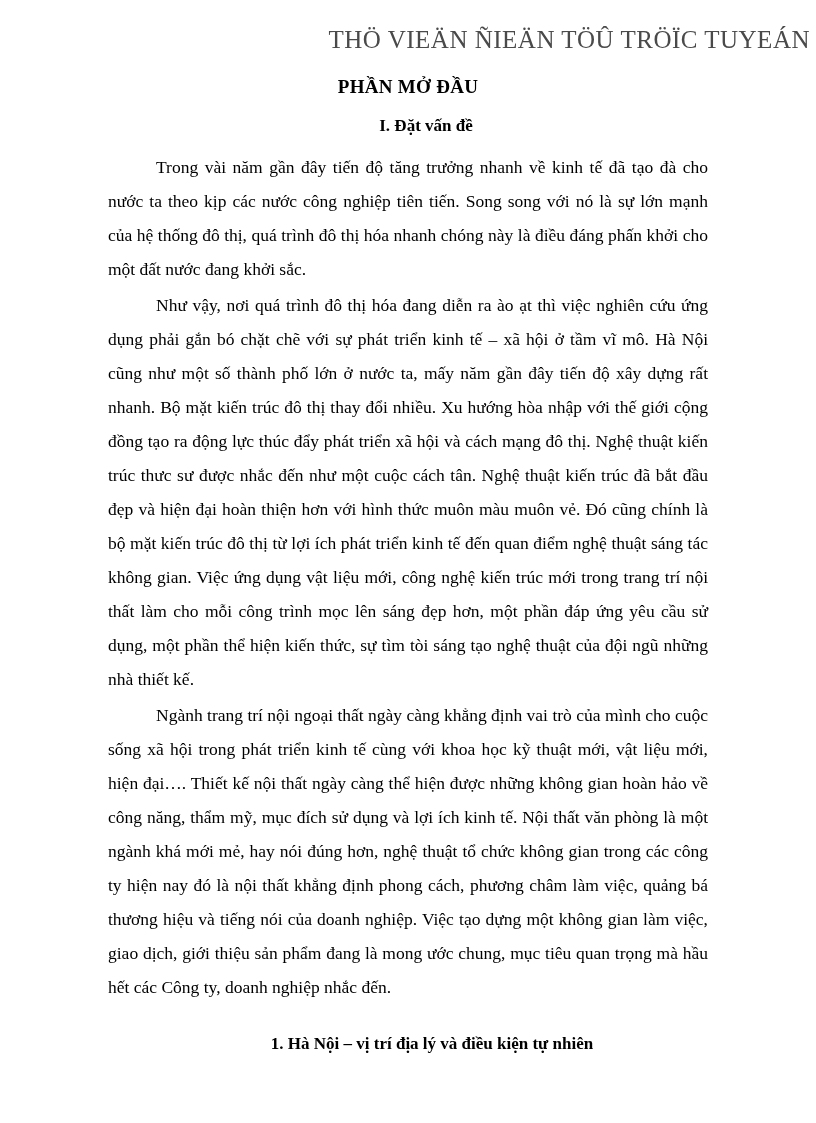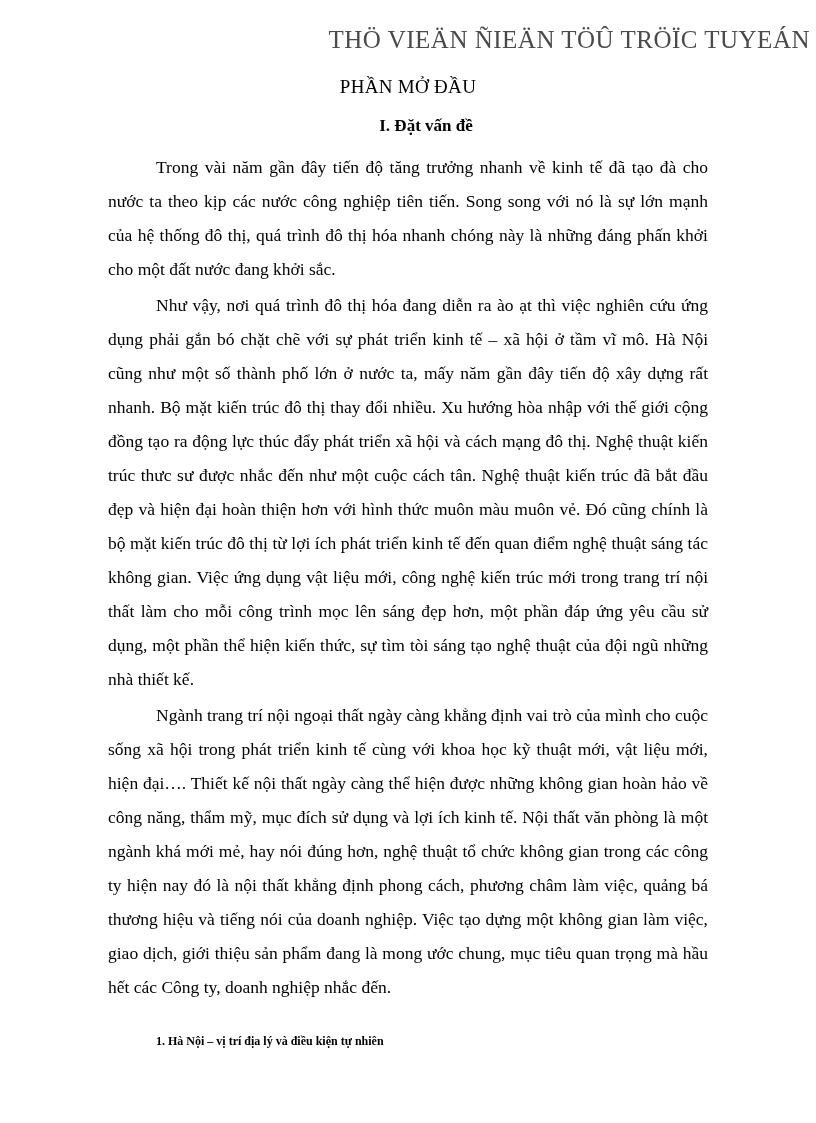--- a/index.html
+++ b/index.html
@@ -33,21 +33,21 @@
     white-space: nowrap;
   }
   .content {
     position: absolute;
     top: 76px;
     left: 108px;
     width: 600px;
   }
   .doc-title {
     text-align: center;
-    font-weight: normal;
+    font-weight: bold;
     font-size: 19px;
     letter-spacing: 0.3px;
     margin: 0 0 18px 0;
   }
   .heading-1 {
     font-weight: bold;
     font-size: 17px;
     margin: 0 0 14px 0;
     padding-left: 36px;
     text-align: center;
@@ -55,39 +55,40 @@
   p.body-text {
     margin: 0 0 2px 0;
     text-align: justify;
     text-justify: inter-word;
     font-size: 17.5px;
     line-height: 34px;
     text-indent: 48px;
   }
   .heading-sub {
     font-weight: bold;
-    font-size: 12px;
+    font-size: 17px;
     margin: 30px 0 0 0;
     padding-left: 48px;
+    text-align: center;
   }
 </style>
 </head>
 <body>
 
 <div class="page">
 
   <div class="watermark">THÖ VIEÄN ÑIEÄN TÖÛ TRÖÏC TUYEÁN</div>
 
   <div class="content">
 
     <h1 class="doc-title">PHẦN MỞ ĐẦU</h1>
 
     <h2 class="heading-1">I. Đặt vấn đề</h2>
 
-    <p class="body-text">Trong vài năm gần đây tiến độ tăng trưởng nhanh về kinh tế đã tạo đà cho nước ta theo kịp các nước công nghiệp tiên tiến. Song song với nó là sự lớn mạnh của hệ thống đô thị, quá trình đô thị hóa nhanh chóng này là những đáng phấn khởi cho một đất nước đang khởi sắc.</p>
+    <p class="body-text">Trong vài năm gần đây tiến độ tăng trưởng nhanh về kinh tế đã tạo đà cho nước ta theo kịp các nước công nghiệp tiên tiến. Song song với nó là sự lớn mạnh của hệ thống đô thị, quá trình đô thị hóa nhanh chóng này là điều đáng phấn khởi cho một đất nước đang khởi sắc.</p>
 
     <p class="body-text">Như vậy, nơi quá trình đô thị hóa đang diễn ra ào ạt thì việc nghiên cứu ứng dụng phải gắn bó chặt chẽ với sự phát triển kinh tế – xã hội ở tầm vĩ mô. Hà Nội cũng như một số thành phố lớn ở nước ta, mấy năm gần đây  tiến độ xây dựng rất nhanh. Bộ mặt kiến trúc đô thị thay đổi nhiều. Xu hướng hòa nhập với thế giới cộng đồng tạo ra động lực  thúc đẩy phát triển xã hội và cách mạng đô thị. Nghệ thuật kiến trúc thưc sư được  nhắc đến như một cuộc cách tân. Nghệ thuật kiến trúc đã bắt đầu đẹp và hiện đại hoàn thiện hơn với hình thức muôn màu muôn vẻ. Đó cũng chính là bộ mặt kiến trúc đô thị từ lợi ích phát triển kinh tế đến quan điểm nghệ thuật sáng tác không gian. Việc ứng dụng vật liệu mới, công nghệ kiến trúc mới trong trang trí nội thất làm cho mỗi công trình mọc lên sáng đẹp hơn, một phần đáp ứng yêu cầu sử dụng, một phần thể hiện kiến thức, sự tìm tòi sáng tạo nghệ thuật của đội ngũ những nhà thiết kế.</p>
 
     <p class="body-text">Ngành trang trí nội ngoại thất ngày càng khẳng định vai trò của mình cho cuộc sống xã hội trong phát triển kinh tế cùng với  khoa học kỹ thuật mới, vật liệu mới, hiện đại…. Thiết kế nội thất ngày càng thể hiện được những không gian hoàn hảo về công năng, thẩm mỹ, mục đích sử dụng và lợi ích kinh tế. Nội thất văn phòng là một ngành khá mới mẻ, hay nói đúng hơn, nghệ thuật  tổ chức không gian trong các công ty hiện nay đó là nội thất khẳng định phong cách, phương châm làm việc, quảng bá thương hiệu và tiếng nói của doanh nghiệp. Việc tạo dựng một không gian làm việc, giao dịch, giới thiệu sản phẩm đang là mong ước chung, mục tiêu quan trọng mà hầu hết các Công ty, doanh nghiệp nhắc đến.</p>
 
     <h3 class="heading-sub">1. Hà Nội – vị trí địa lý và điều kiện tự nhiên</h3>
 
   </div>
 </div>
 

